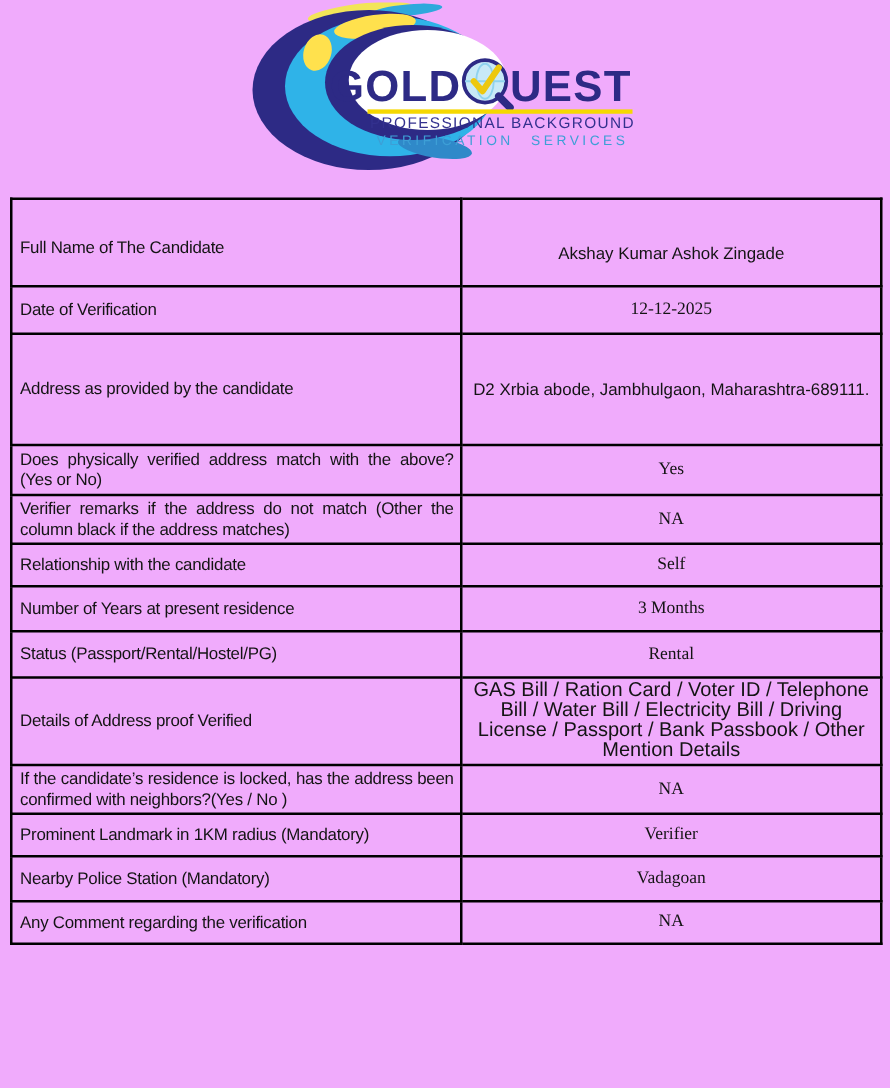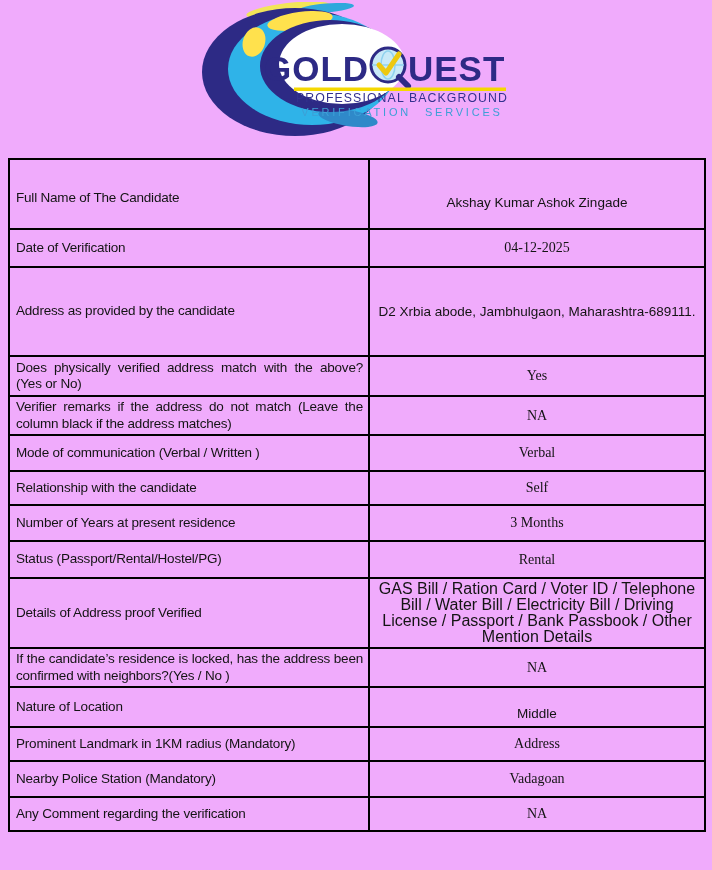--- a/index.html
+++ b/index.html
@@ -83,37 +83,33 @@
       <col style="width:360px">
       <col style="width:336px">
     </colgroup>
     <tbody>
         <tr class="r1">
       <td class="label-cell">Full Name of The Candidate</td>
       <td class="value-cell sans">Akshay Kumar Ashok Zingade</td>
     </tr>
         <tr class="r2">
       <td class="label-cell">Date of Verification</td>
-      <td class="value-cell serif">04-12-2025</td>
+      <td class="value-cell serif">12-12-2025</td>
     </tr>
         <tr class="r3">
       <td class="label-cell">Address as provided by the candidate</td>
       <td class="value-cell sans">D2 Xrbia abode, Jambhulgaon, Maharashtra-689111.</td>
     </tr>
         <tr class="r4">
       <td class="label-cell">Does physically verified address match with the above? (Yes or No)</td>
       <td class="value-cell serif">Yes</td>
     </tr>
         <tr class="r5">
-      <td class="label-cell">Verifier remarks if the address do not match (Leave the column black if the address matches)</td>
+      <td class="label-cell">Verifier remarks if the address do not match (Other the column black if the address matches)</td>
       <td class="value-cell serif">NA</td>
-    </tr>
-        <tr class="r6">
-      <td class="label-cell">Mode of communication (Verbal / Written )</td>
-      <td class="value-cell serif">Verbal</td>
     </tr>
         <tr class="r8">
       <td class="label-cell">Relationship with the candidate</td>
       <td class="value-cell serif">Self</td>
     </tr>
         <tr class="r9">
       <td class="label-cell">Number of Years at present residence</td>
       <td class="value-cell serif">3 Months</td>
     </tr>
         <tr class="r10">
@@ -121,27 +117,23 @@
       <td class="value-cell serif">Rental</td>
     </tr>
         <tr class="r11">
       <td class="label-cell">Details of Address proof Verified</td>
       <td class="value-cell sans">GAS Bill / Ration Card / Voter ID / Telephone Bill / Water Bill / Electricity Bill / Driving License / Passport / Bank Passbook / Other Mention Details</td>
     </tr>
         <tr class="r12">
       <td class="label-cell">If the candidate’s residence is locked, has the address been confirmed with neighbors?(Yes / No )</td>
       <td class="value-cell serif">NA</td>
     </tr>
-        <tr class="r13">
-      <td class="label-cell">Nature of Location</td>
-      <td class="value-cell sans">Middle</td>
-    </tr>
         <tr class="r14">
       <td class="label-cell">Prominent Landmark in 1KM radius (Mandatory)</td>
-      <td class="value-cell serif">Address</td>
+      <td class="value-cell serif">Verifier</td>
     </tr>
         <tr class="r15">
       <td class="label-cell">Nearby Police Station (Mandatory)</td>
       <td class="value-cell serif">Vadagoan</td>
     </tr>
         <tr class="r16">
       <td class="label-cell">Any Comment regarding the verification</td>
       <td class="value-cell serif">NA</td>
     </tr>
       </tbody>

